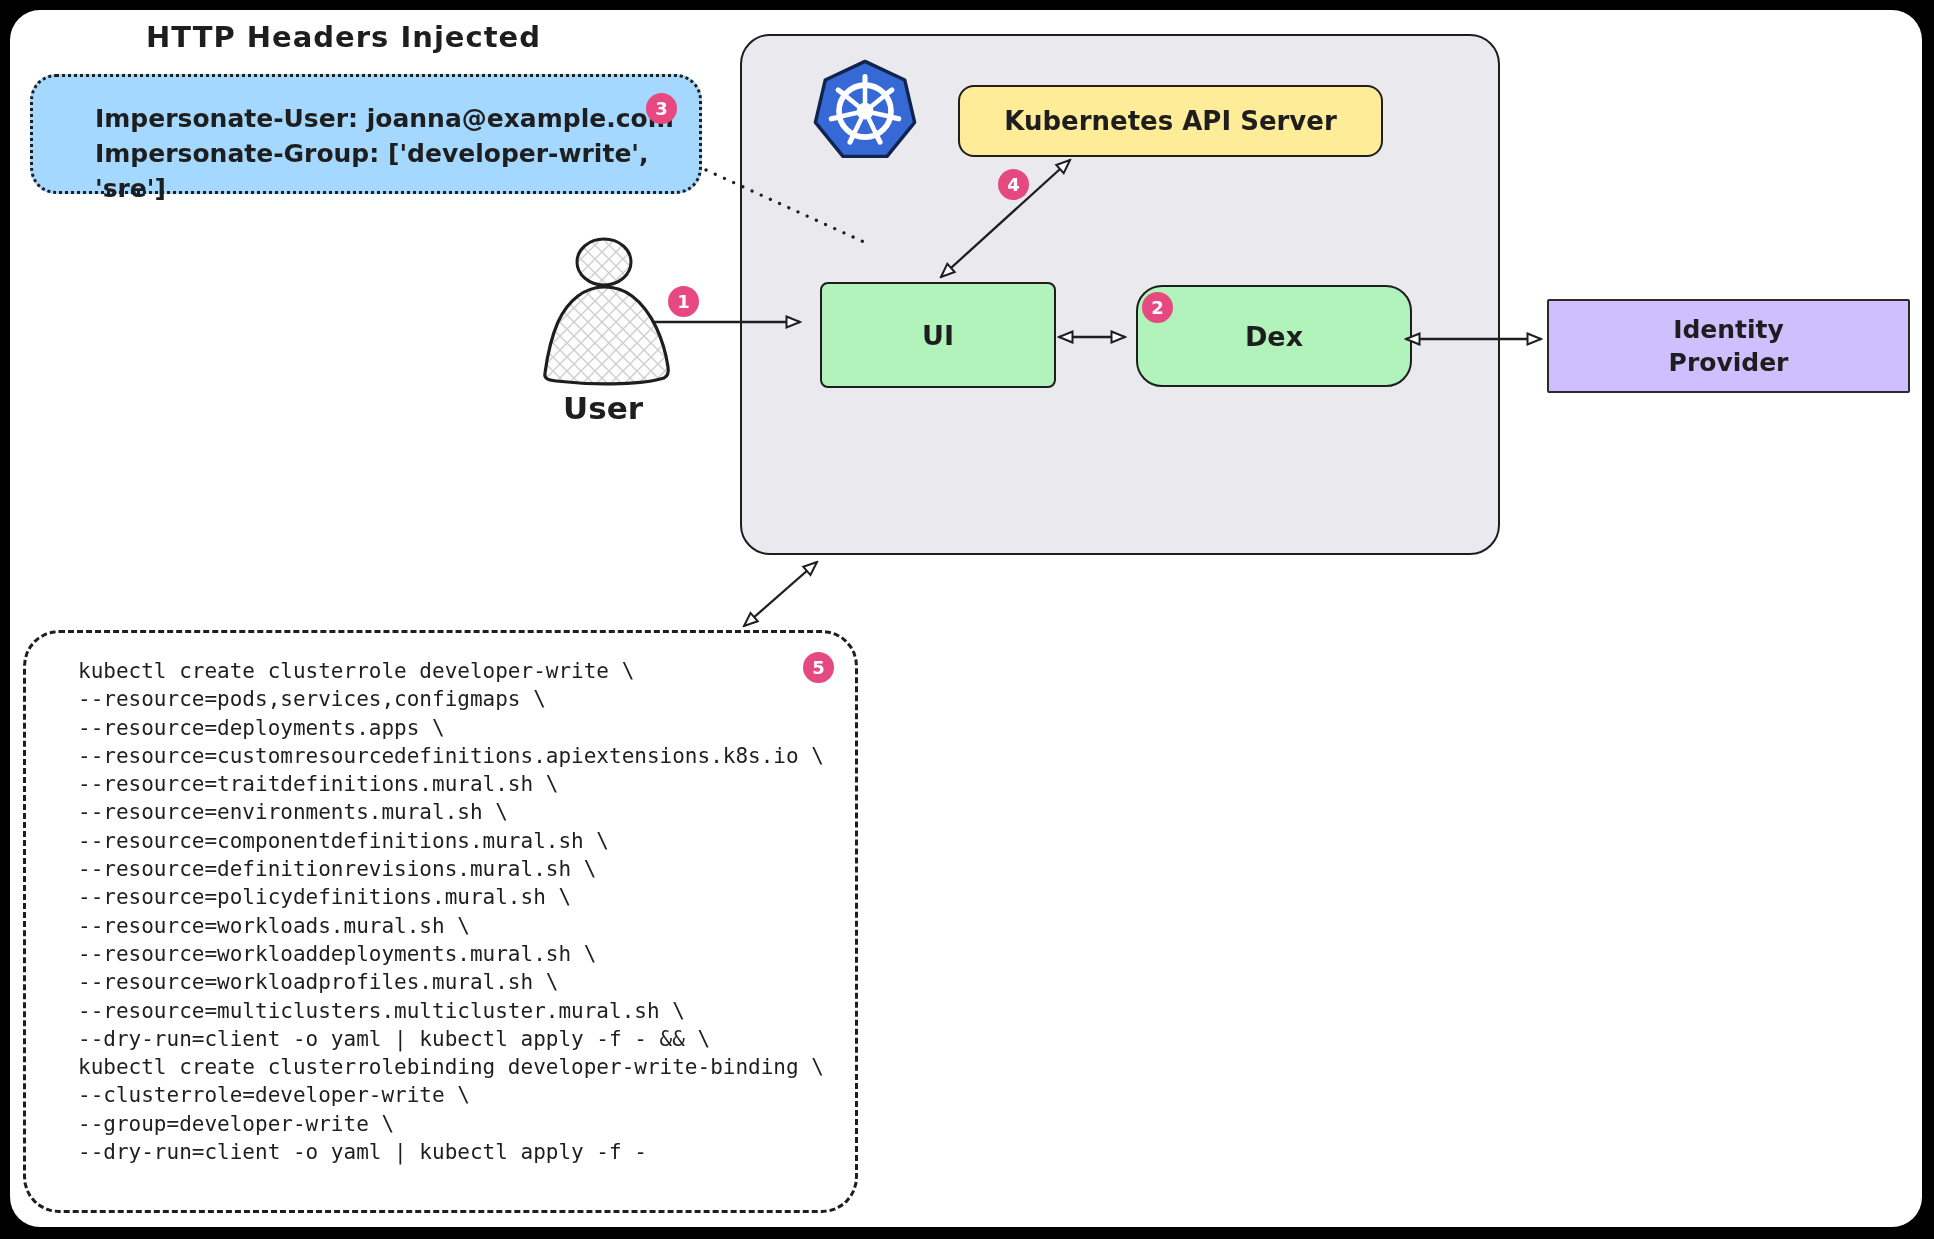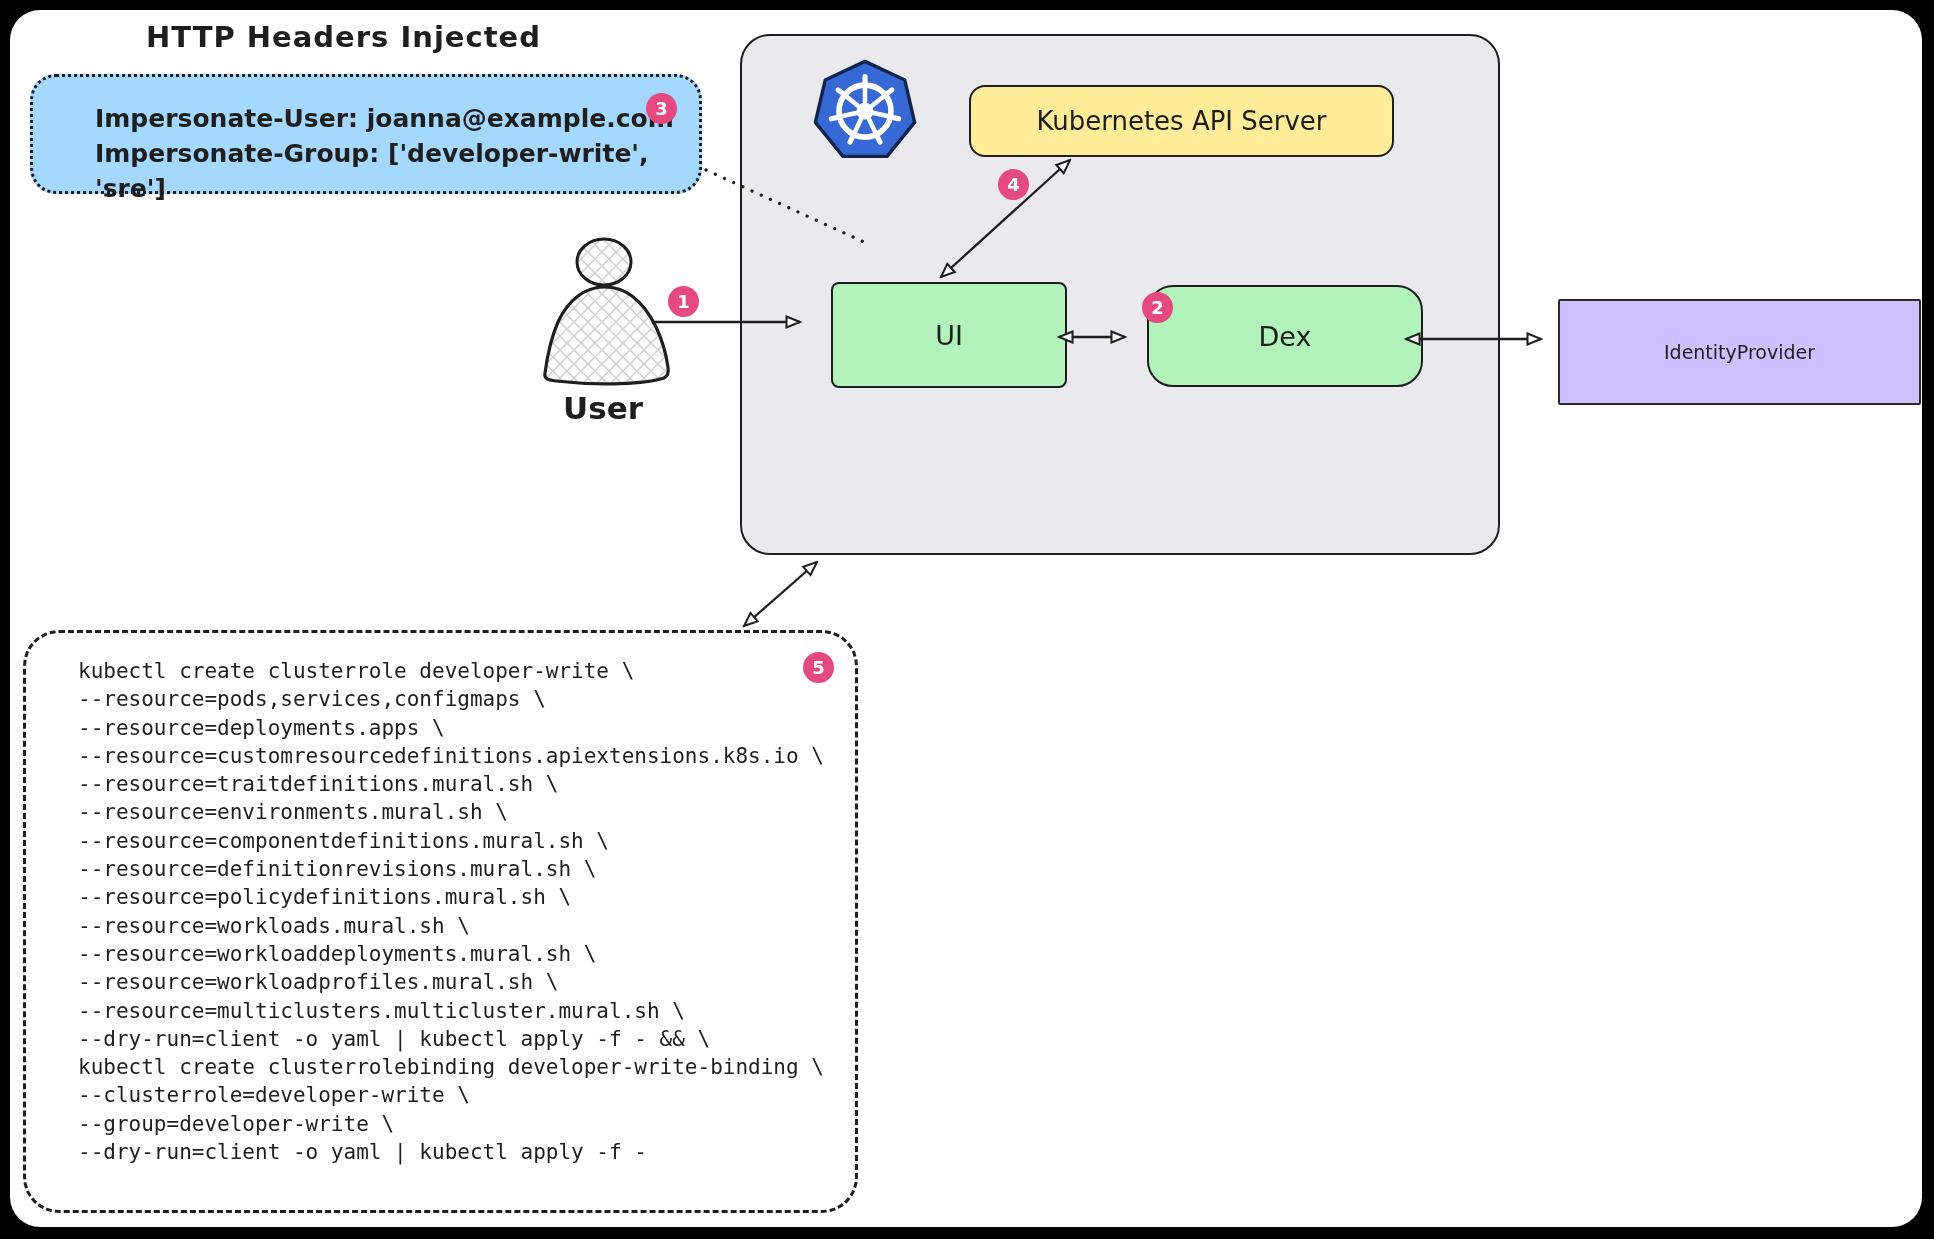--- a/index.html
+++ b/index.html
@@ -13,30 +13,30 @@
            font-size:29px; font-weight:600; letter-spacing:1px; }
 
   .headers-box { left:30px; top:74px; width:672px; height:120px;
                  background:#a5d8ff; border:3px dotted #1e1e1e; border-radius:26px;
                  padding:24px 0 0 62px; font-size:25px; line-height:35px; font-weight:600; }
 
   .cluster { left:740px; top:34px; width:760px; height:521px;
              background:#e9e9ee; border:2.5px solid #1e1e1e; border-radius:30px; }
 
   .node { border:2.5px solid #1e1e1e; display:flex; align-items:center;
-          justify-content:center; font-weight:400;margin-left:11px; }
+          justify-content:center; font-weight:700; }
   .api-server { left:958px; top:85px; width:425px; height:72px;
                 background:#ffec99; border-radius:16px; font-size:26px; }
   .ui-box  { left:820px; top:282px; width:236px; height:106px;
              background:#b2f2bb; border-radius:8px; font-size:27px; }
   .dex-box { left:1136px; top:285px; width:276px; height:102px;
              background:#b2f2bb; border-radius:26px; font-size:27px; }
-  .idp-box { left:1547px; top:299px; width:363px; height:106px;
+  .idp-box { left:1547px; top:299px; width:363px; height:94px;
              background:#d0bfff; border:2.5px solid #2b2b2b; border-radius:2px;
-             flex-direction:row; font-size:19px; line-height:33px; }
+             flex-direction:column; font-size:25px; line-height:33px; }
 
   .user-label { left:513px; top:390px; width:180px; text-align:center;
                 font-size:31px; font-weight:700; }
 
   .kubectl-box { left:23px; top:630px; width:835px; height:583px;
                  background:#fff; border:3px dashed #1e1e1e; border-radius:36px; }
   .code { position:absolute; left:78px; top:657px; font-family:"DejaVu Sans Mono", monospace;
           font-size:21px; line-height:28.3px; font-weight:400; }
   .code-line { white-space:pre; }
 

